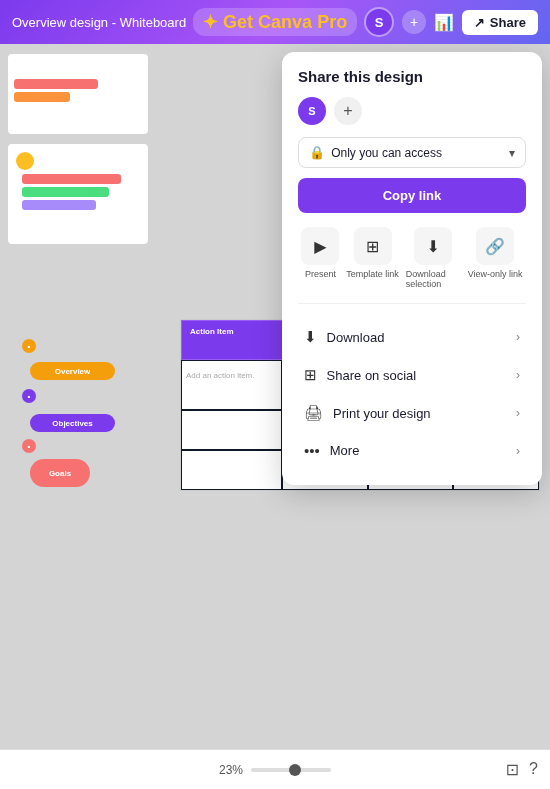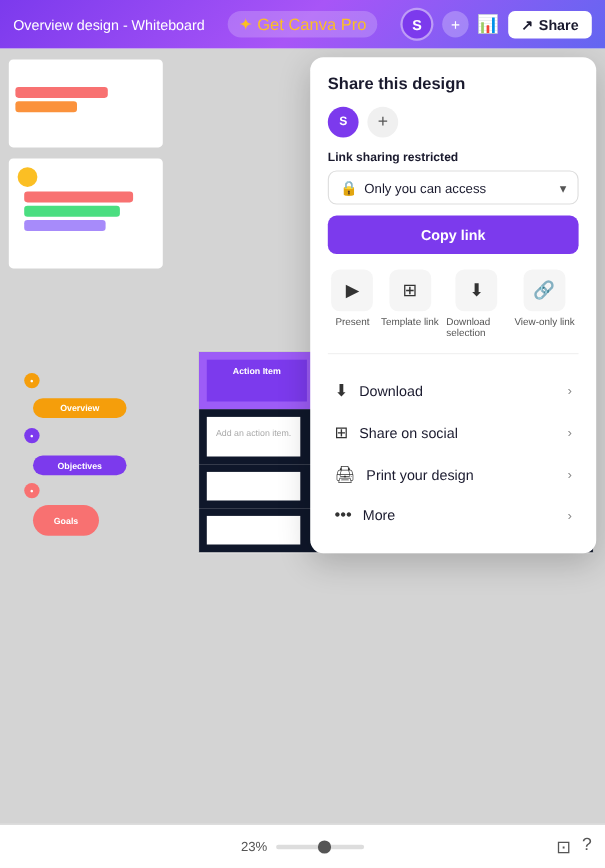--- a/index.html
+++ b/index.html
@@ -35,22 +35,22 @@
       gap: 6px;
     }
     .canva-pro-badge {
       display: flex;
       align-items: center;
       gap: 4px;
       background: rgba(255,255,255,0.2);
       border-radius: 12px;
       padding: 3px 10px;
       color: #fbbf24;
-      font-size: 15px;
-      font-weight: 400;
+      font-size: 18px;
+      font-weight: 700;
     }
     .header-right {
       display: flex;
       align-items: center;
       gap: 8px;
     }
     .avatar-circle {
       width: 30px;
       height: 30px;
       border-radius: 50%;
@@ -329,21 +329,21 @@
     .wb-slide1 { position: absolute; left: 8px; top: 10px; width: 140px; height: 80px; background: white; border-radius: 4px; }
     .wb-slide2 { position: absolute; left: 8px; top: 100px; width: 140px; height: 100px; background: white; border-radius: 4px; }
     .wb-bar { height: 10px; border-radius: 3px; margin: 3px 6px; }
 
     .wb-mindmap { position: absolute; left: 8px; top: 210px; width: 145px; height: 200px; background: white; border-radius: 4px; }
 
     .wb-node { position: absolute; border-radius: 16px; display: flex; align-items: center; justify-content: center; font-size: 8px; color: white; font-weight: 600; }
 
     .wb-table { position: absolute; left: 180px; top: 200px; width: 360px; background: white; border: 1px solid #ccc; }
     .wb-table-header { display: flex; background: #7c3aed; color: white; font-size: 9px; }
-    .wb-table-cell { border: 7px solid #0f172a; padding: 10px 4px; font-size: 8px; color: #aaa; text-align: center; }
+    .wb-table-cell { border: 1px solid #0f172a; padding: 10px 4px; font-size: 8px; color: #aaa; }
   </style>
 </head>
 <body>
 
 <div class="header">
   <span class="header-title">Overview design - Whiteboard</span>
   <div class="header-center">
     <span class="canva-pro-badge">✦ Get Canva Pro</span>
   </div>
   <div class="header-right">
@@ -413,21 +413,20 @@
 
   <div class="share-panel">
     <div class="panel-title">Share this design</div>
 
 
     <div class="user-row">
       <div class="user-avatar">S</div>
       <button class="add-user-btn">+</button>
     </div>
 
-    <div class="link-section-label">Link sharing restricted</div>
 
     <div class="access-dropdown">
       <div class="access-left">
         <span class="lock-icon">🔒</span>
         <span>Only you can access</span>
       </div>
       <span class="chevron-icon">▾</span>
     </div>
 
     <button class="copy-link-btn">Copy link</button>

